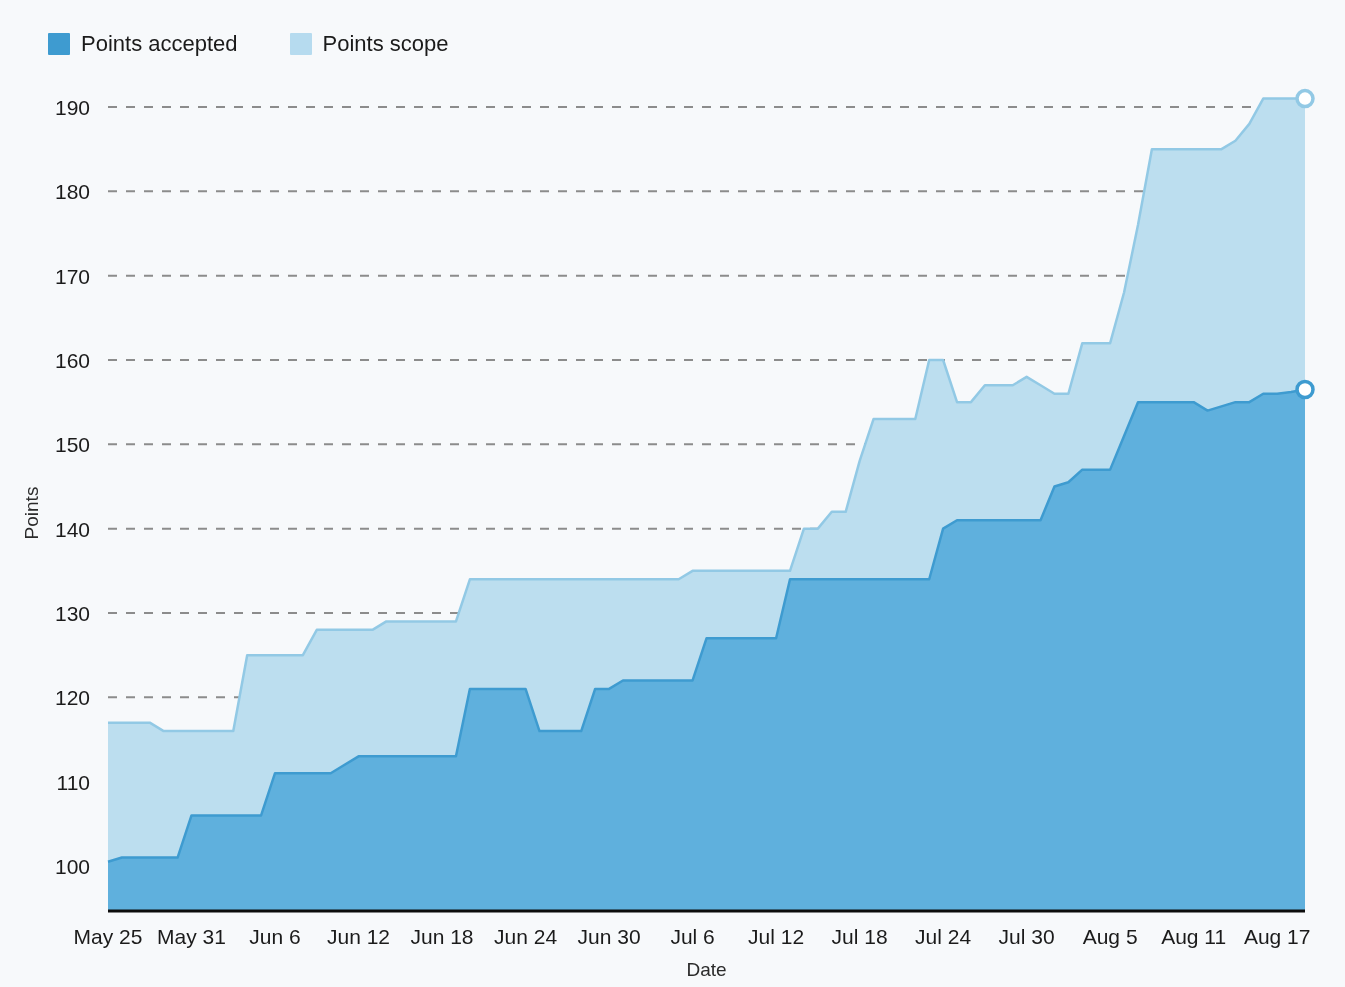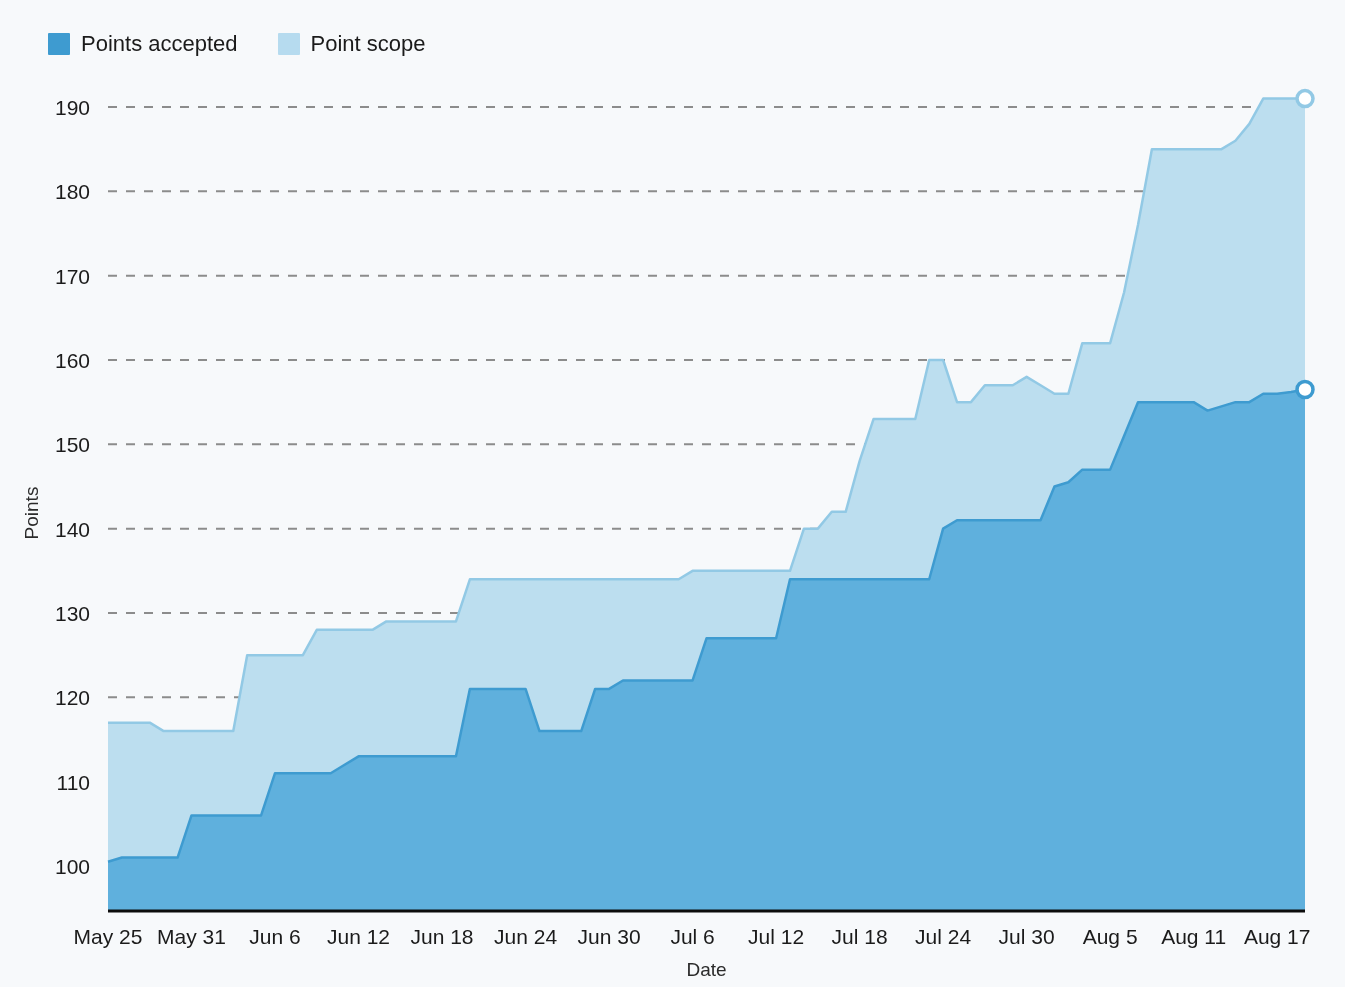--- a/index.html
+++ b/index.html
@@ -16,21 +16,21 @@
     position: relative;
   }
 
   
   #legend {
     position: absolute;
     left: 48px;
     top: 28px;
     display: flex;
     align-items: center;
-    gap: 40px;
+    gap: 52px;
     height: 32px;
   }
   .legend-item {
     display: flex;
     align-items: center;
     gap: 11px;
     cursor: pointer;
   }
   .legend-swatch {
     width: 22px;
@@ -89,21 +89,21 @@
 </head>
 <body>
 
 <div id="legend">
   <div class="legend-item">
     <span class="legend-swatch" id="sw0" style="background: rgb(62, 155, 208);"></span>
     <span class="legend-label">Points accepted</span>
   </div>
   <div class="legend-item">
     <span class="legend-swatch" id="sw1" style="background: rgb(182, 219, 239);"></span>
-    <span class="legend-label">Point scope</span>
+    <span class="legend-label">Points scope</span>
   </div>
 </div>
 
 <div id="chart-area">
   <svg id="plot-svg" width="1345" height="987">
     <g id="gridlines-group">
         <line x1="108" x2="1305" y1="866" y2="866" class="gridline"></line>
         <line x1="108" x2="1305" y1="781.6666666666666" y2="781.6666666666666" class="gridline"></line>
         <line x1="108" x2="1305" y1="697.3333333333334" y2="697.3333333333334" class="gridline"></line>
         <line x1="108" x2="1305" y1="613" y2="613" class="gridline"></line>

